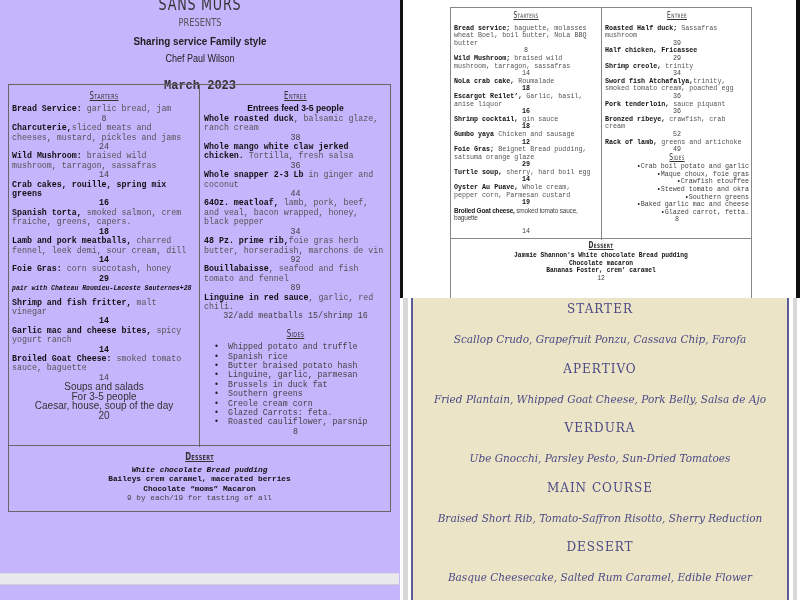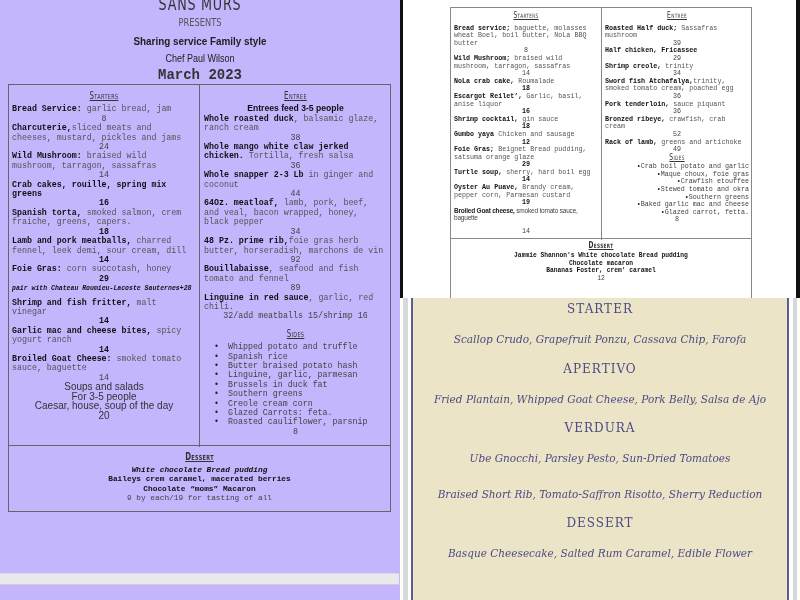--- a/index.html
+++ b/index.html
@@ -6,21 +6,21 @@
   html, body { width: 800px; height: 600px; overflow: hidden; background: #ffffff; }
   body { position: relative; font-family: "DejaVu Sans Mono", monospace; color: #222; }
 
   
   #p1 { position: absolute; left: 0; top: 0; width: 400px; height: 600px; background: #c4b5fd; overflow: hidden; }
   .p1-head { text-align: center; }
   .p1-rest { position: absolute; top: -6px; left: 0; width: 400px; font-family: "DejaVu Sans", sans-serif; font-size: 17px; letter-spacing: 1px; color: #333; transform: scaleX(0.75); }
   .p1-presents { position: absolute; top: 16px; left: 0; width: 400px; font-family: "DejaVu Sans", sans-serif; font-size: 11px; color: #555; transform: scaleX(0.75); }
   .p1-sharing { position: absolute; top: 35px; left: 0; width: 400px; font-family: "Liberation Sans", sans-serif; font-weight: bold; font-size: 11.5px; color: #222; transform: scaleX(0.86); }
   .p1-chef { position: absolute; top: 52px; left: 0; width: 400px; font-family: "Liberation Sans", sans-serif; font-size: 11px; color: #222; transform: scaleX(0.82); }
-  .p1-date { position: absolute; top: 67px; left: 0; width: 400px; font-family: "Liberation Mono", monospace; font-weight: bold; font-size: 14px; color: #333; }
+  .p1-date { position: absolute; top: 79px; left: 0; width: 400px; font-family: "Liberation Mono", monospace; font-weight: bold; font-size: 12px; color: #333; }
 
   .p1-box { position: absolute; left: 8px; top: 84px; width: 383px; height: 362px; border: 1px solid #666; }
   .p1-col { position: absolute; top: 0; height: 362px; font-size: 8.3px; line-height: 9.4px; }
   .p1-col.left { left: 0; width: 191px; border-right: 1px solid #666; padding: 6px 3px 0 3px; }
   .p1-col.right { left: 191px; width: 190px; padding: 6px 3px 0 4px; }
   .p1-dessert { position: absolute; left: 8px; top: 446px; width: 383px; height: 66px; border: 1px solid #666; border-top: none; text-align: center; padding-top: 6px; font-size: 7.8px; line-height: 9.5px; font-weight: bold; }
 
   .sec-title { text-align: center; font-family: "DejaVu Sans", sans-serif; font-size: 10px; text-decoration: underline; letter-spacing: 0.5px; color: #333; transform: scaleX(0.7); margin-bottom: 4px; font-variant: small-caps; }
   .item { font-family: "Liberation Mono", monospace; color: #555; }
   .item b { color: #111; }
@@ -170,21 +170,21 @@
           <div class="item"><b>Escargot Reilet’,</b><span> Garlic, basil, anise liquor</span></div>
           <div class="price bold">16</div>
           <div class="item"><b>Shrimp cocktail,</b><span> gin sauce</span></div>
           <div class="price bold">18</div>
           <div class="item"><b>Gumbo yaya</b><span> Chicken and sausage</span></div>
           <div class="price bold">12</div>
           <div class="item"><b>Foie Gras;</b><span> Beignet Bread pudding, satsuma orange glaze</span></div>
           <div class="price bold">29</div>
           <div class="item"><b>Turtle soup,</b><span> sherry, hard boil egg</span></div>
           <div class="price bold">14</div>
-          <div class="item"><b>Oyster Au Puave,</b><span> Brandy cream, pepper corn, Parmesan custard</span></div>
+          <div class="item"><b>Oyster Au Puave,</b><span> Whole cream, pepper corn, Parmesan custard</span></div>
           <div class="price bold">19</div>
         </div>
       <div class="sans-small">
         <b>Broiled Goat cheese,</b><span> smoked tomato sauce, baguette</span>
       </div>
       <div class="price" style="margin-top:6px">14</div>
     </div>
     <div class="p2-col right">
       <div class="sec-title">Entree</div>
       <div id="p2-entree">
@@ -228,17 +228,18 @@
 <div id="p3">
   <div class="p3-gray-l"></div>
   <div class="p3-gray-r"></div>
   <div class="p3-card">
     <div class="course-title">STARTER</div>
     <div class="course-desc">Scallop Crudo, Grapefruit Ponzu, Cassava Chip, Farofa</div>
     <div class="course-title">APERTIVO</div>
     <div class="course-desc">Fried Plantain, Whipped Goat Cheese, Pork Belly, Salsa de Ajo</div>
     <div class="course-title">VERDURA</div>
     <div class="course-desc">Ube Gnocchi, Parsley Pesto, Sun-Dried Tomatoes</div>
+    <div class="course-title">MAIN COURSE</div>
     <div class="course-desc">Braised Short Rib, Tomato-Saffron Risotto, Sherry Reduction</div>
     <div class="course-title">DESSERT</div>
     <div class="course-desc">Basque Cheesecake, Salted Rum Caramel, Edible Flower</div>
   </div>
 </div>
 
 </body></html>

